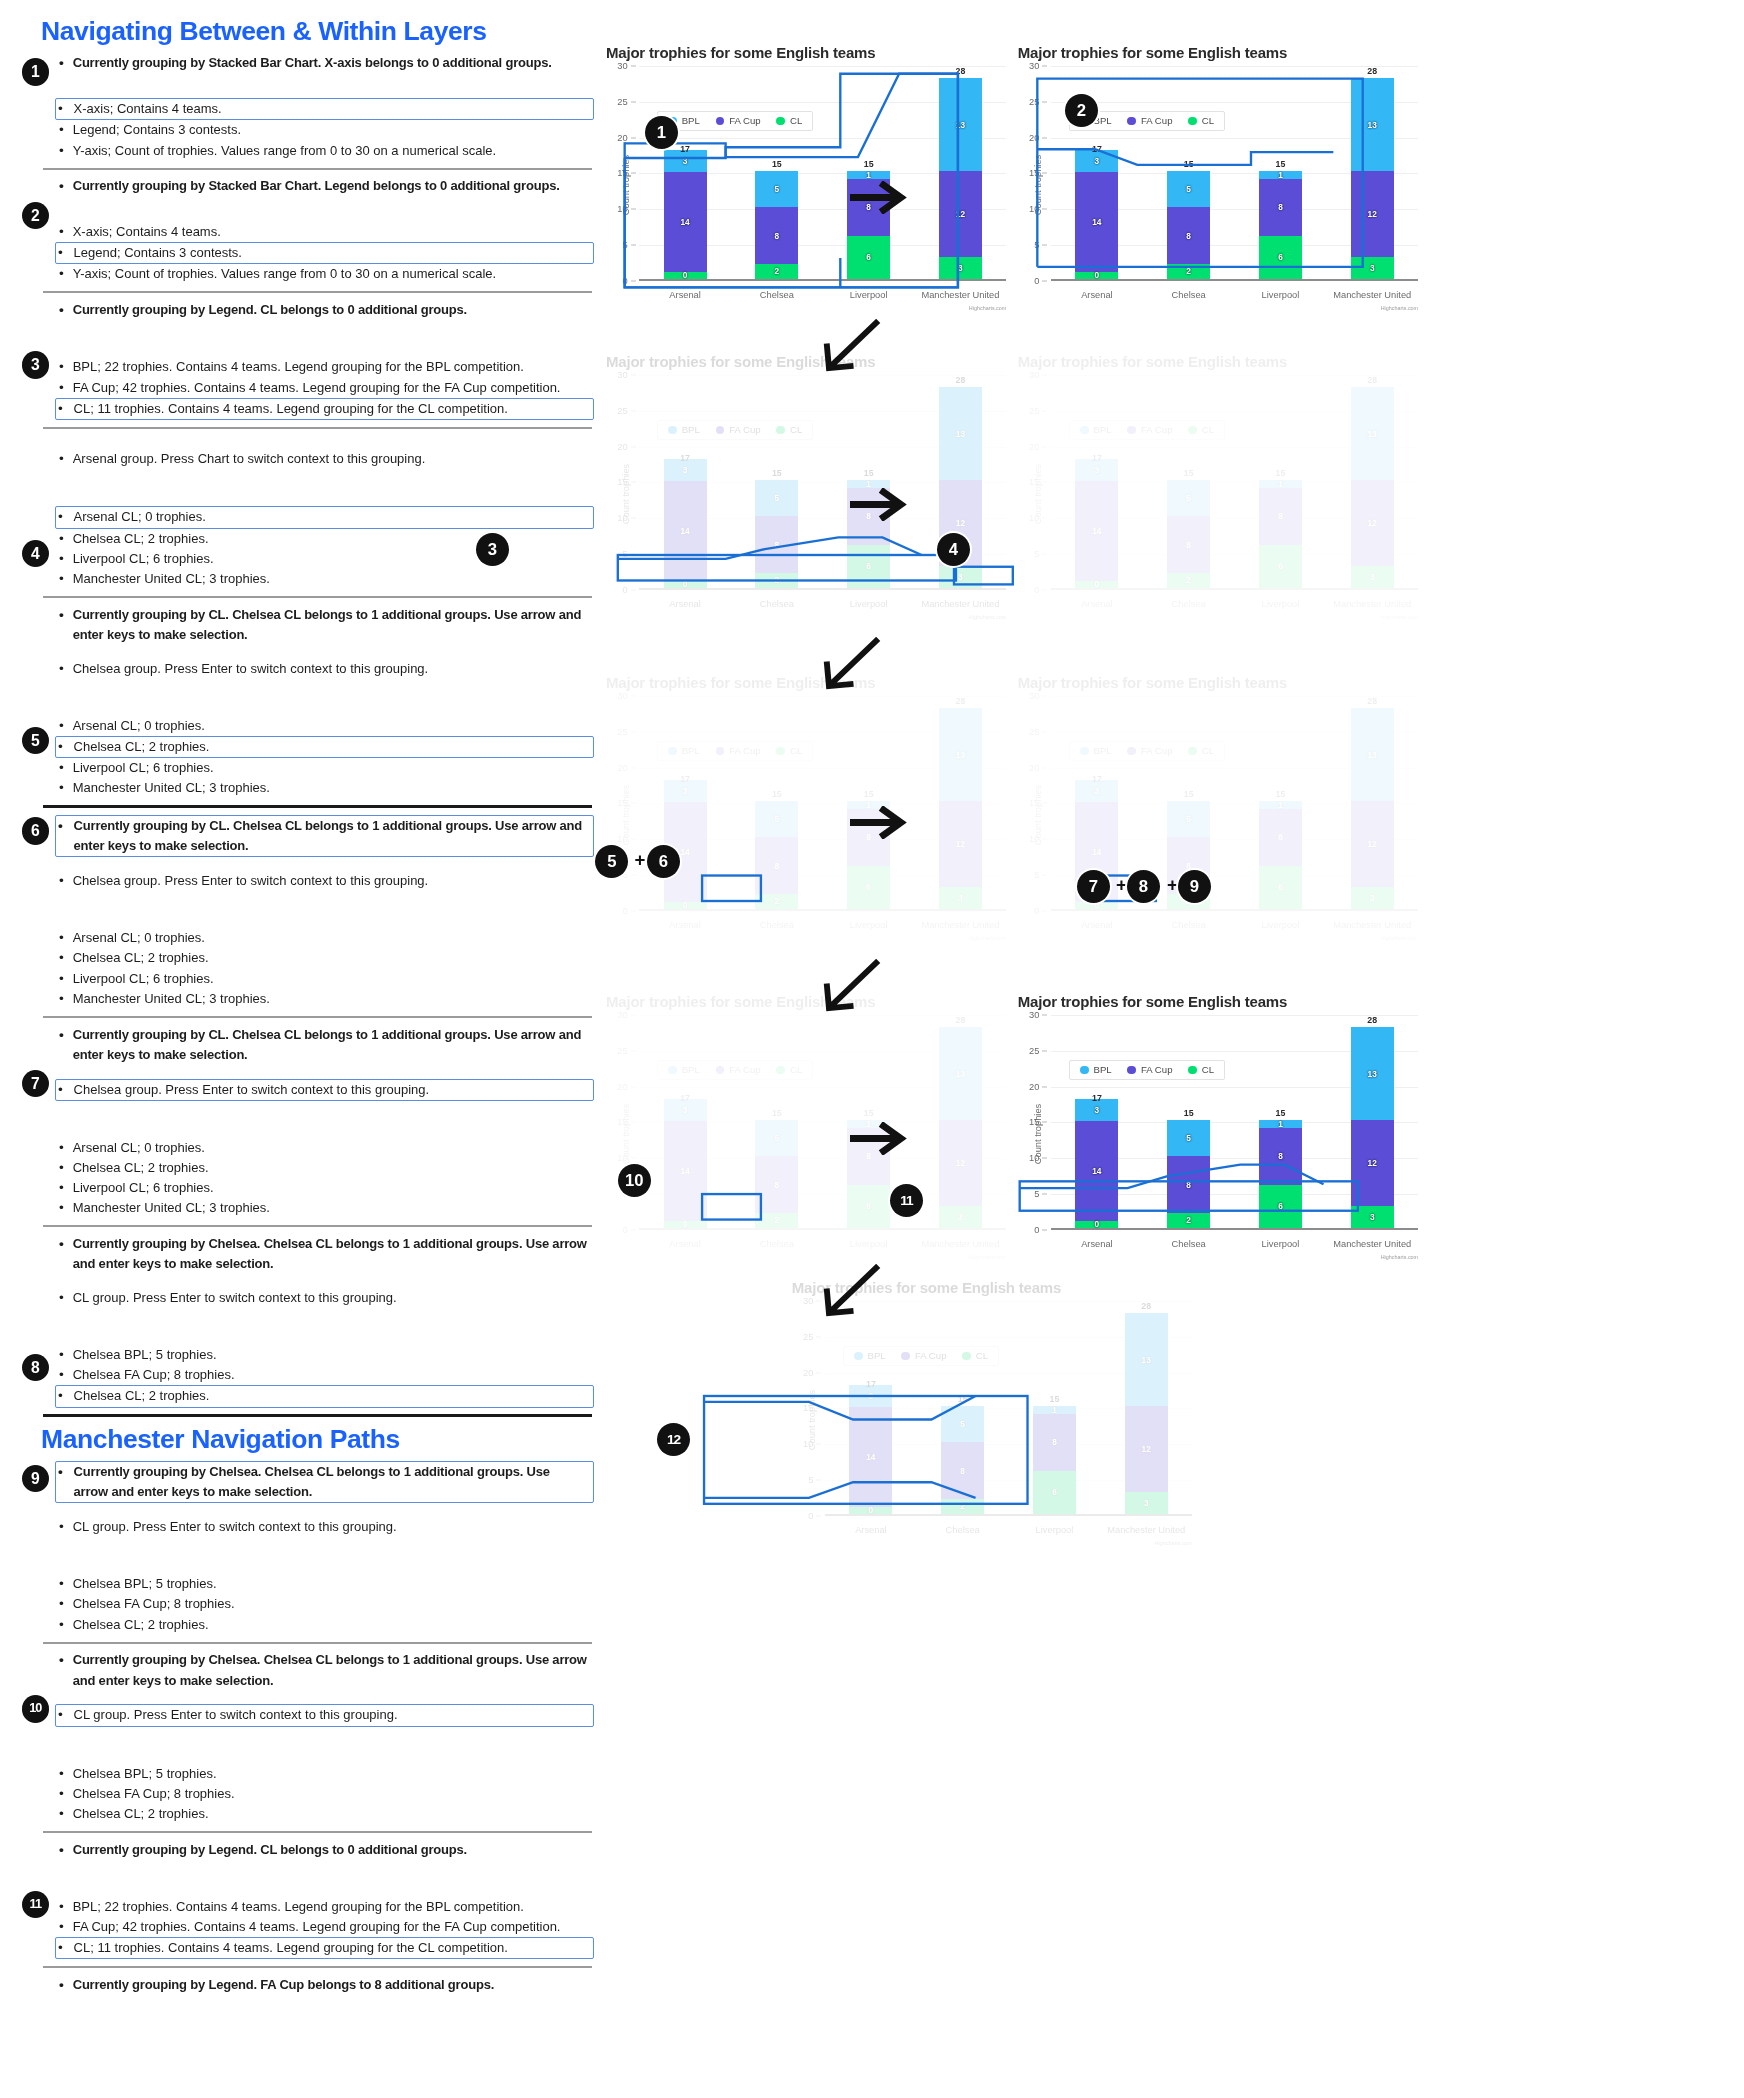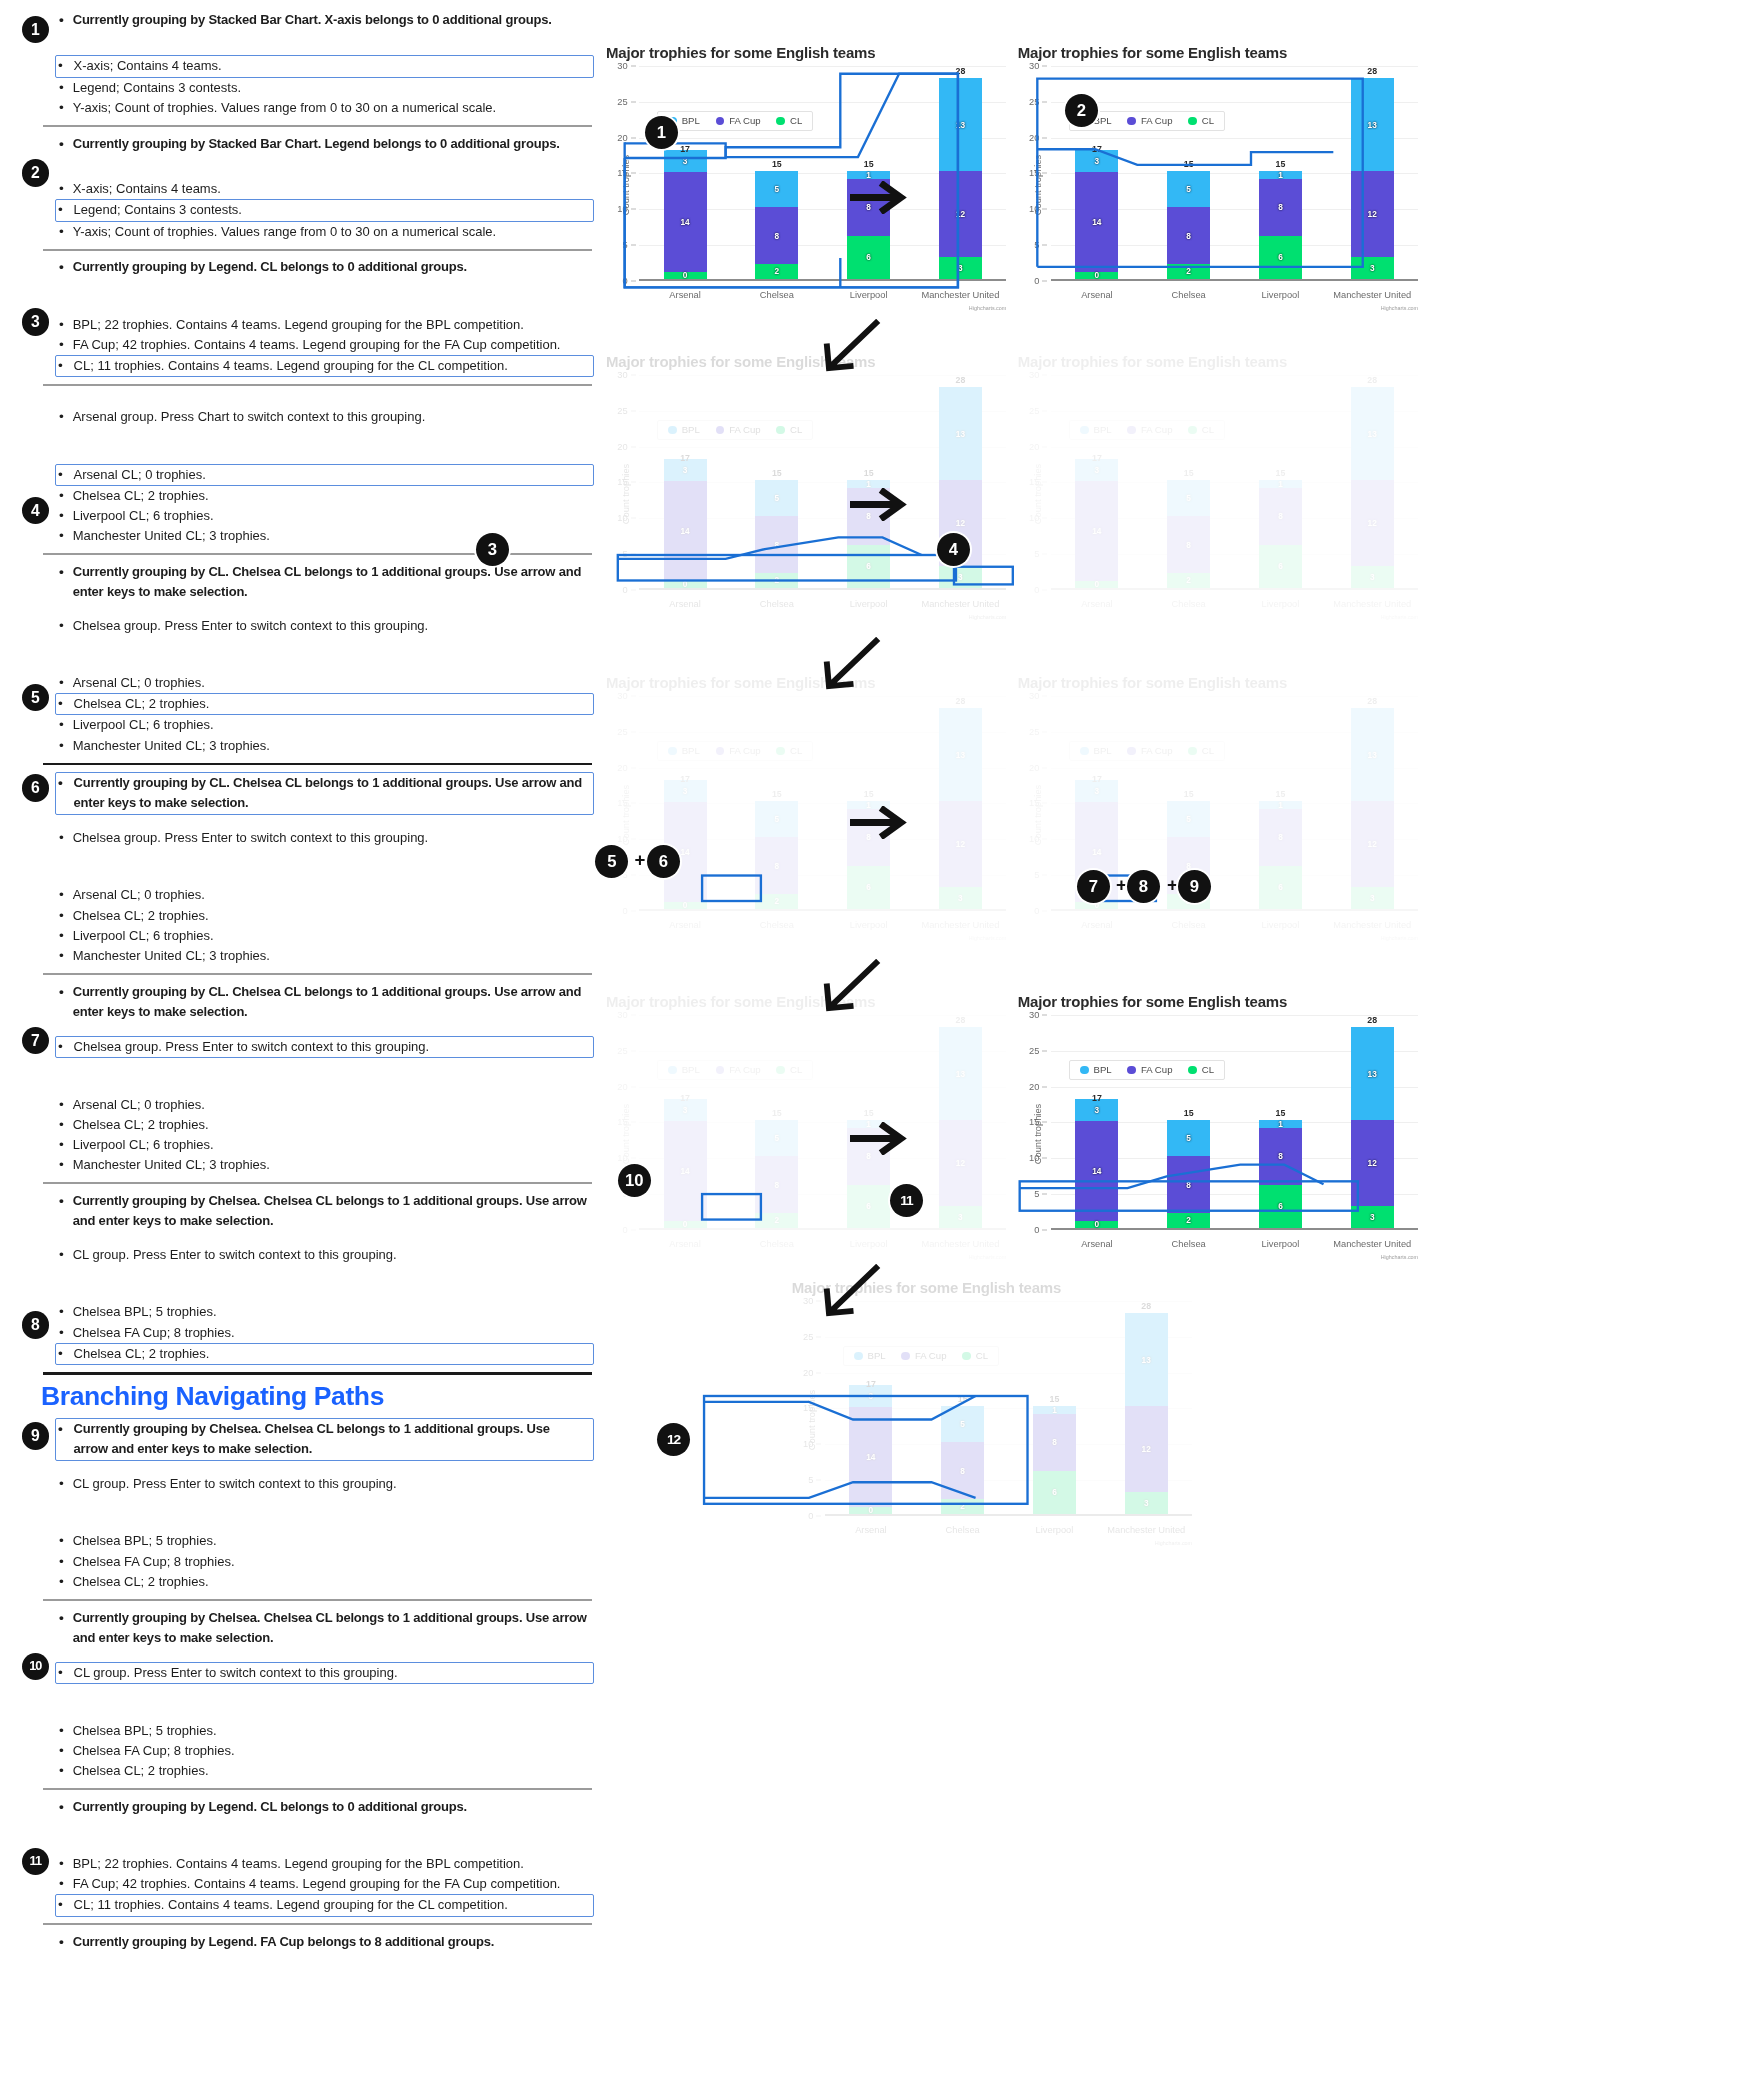--- a/index.html
+++ b/index.html
@@ -133,20 +133,21 @@
 
   
   .faded { opacity:0.17; }
   .faded2 { opacity:0.075; }
 </style>
 </head>
 <body>
 
 <div id="left-col">
 
+  <div class="section-title">Navigating Between &amp; Within Layers</div>
 
   <div class="block">
     <ul class="bullets">
       <li class="bold">Currently grouping by Stacked Bar Chart. X-axis belongs to 0 additional groups.</li>
     </ul>
     <div class="spacer-md"></div>
     <div class="marker" style="top:5.9px;">1</div>
     <ul class="bullets">
       <li class="focus">X-axis; Contains 4 teams.</li>
       <li>Legend; Contains 3 contests.</li>
@@ -268,21 +269,21 @@
     <div class="spacer-lg"></div>
     <div class="marker" style="top:120px;">8</div>
     <ul class="bullets">
       <li>Chelsea BPL; 5 trophies.</li>
       <li>Chelsea FA Cup; 8 trophies.</li>
       <li class="focus">Chelsea CL; 2 trophies.</li>
     </ul>
   </div>
   <div class="hr-thick"></div>
 
-  <div class="section-title">Branching Navigating Paths</div>
+  <div class="section-title">Manchester Navigation Paths</div>
 
   <div class="block">
     <div class="marker" style="top:3.9px;">9</div>
     <ul class="bullets">
       <li class="bold focus">Currently grouping by Chelsea. Chelsea CL belongs to 1 additional groups. Use arrow and enter keys to make selection.</li>
     </ul>
     <div class="spacer-sm"></div>
     <ul class="bullets">
       <li>CL group. Press Enter to switch context to this grouping.</li>
     </ul>

